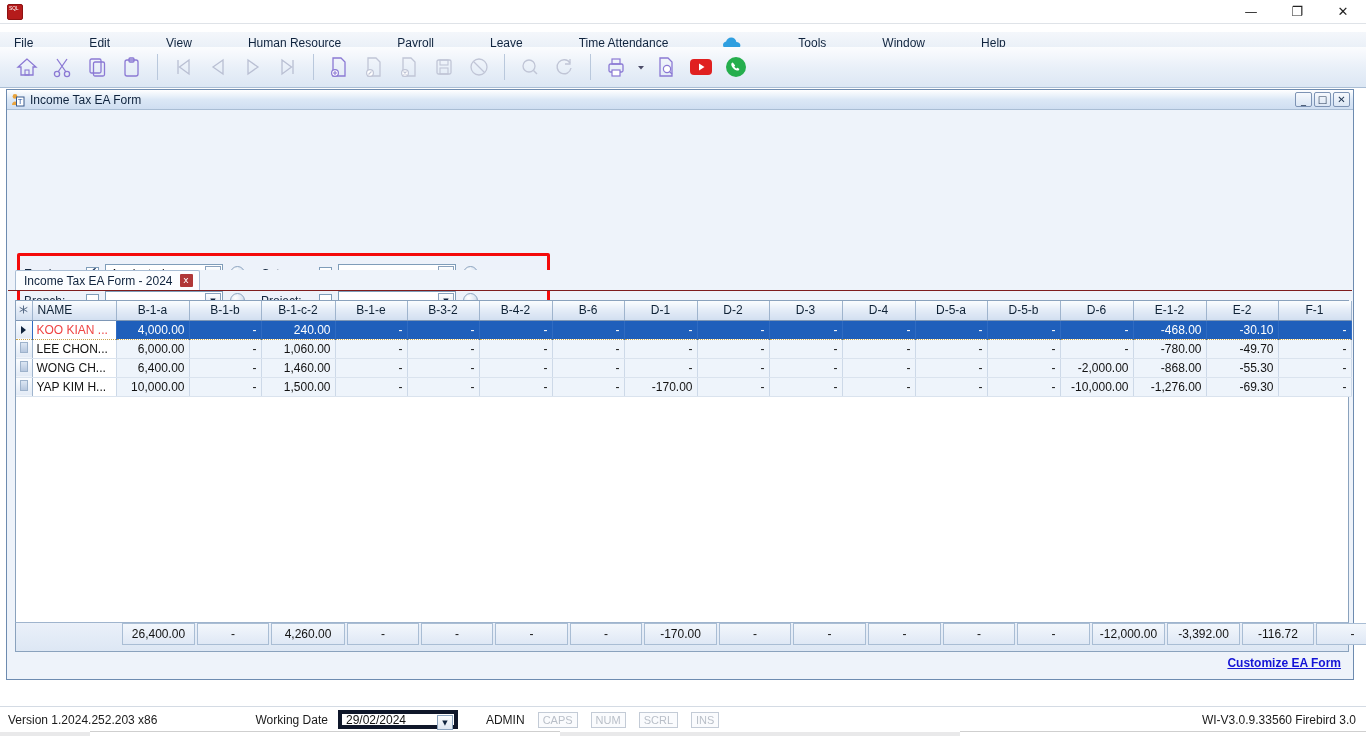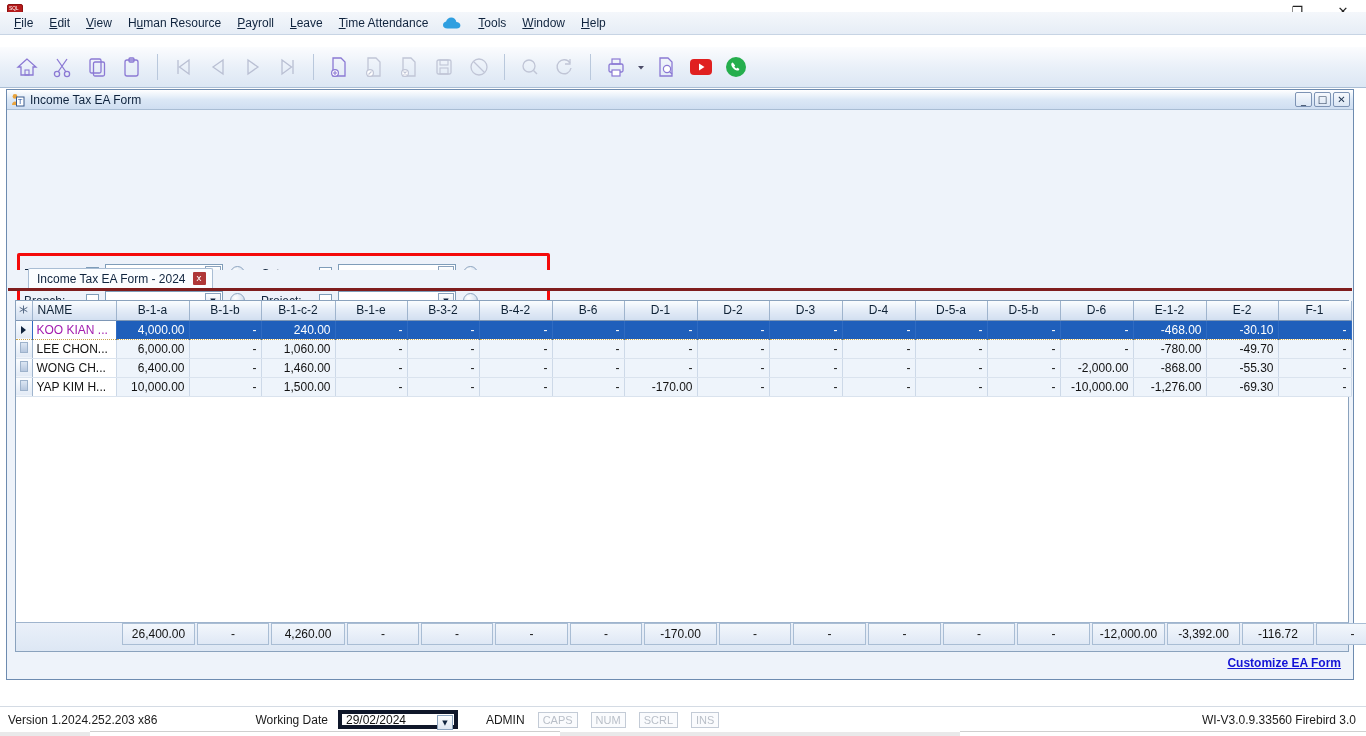--- a/index.html
+++ b/index.html
@@ -38,24 +38,24 @@
   }
   .title-text { font-size: 12px; color: #1b1b1b; }
   .winbtns { margin-left: auto; display: flex; height: 24px; }
   .winbtn {
     width: 46px; height: 24px; display: flex; align-items: center; justify-content: center;
     font-size: 13px; color: #222; font-family: "DejaVu Sans", sans-serif;
   }
 
   
   .menubar {
-    position: absolute; left: 0; top: 12px; width: 1366px; height: 23px;
+    position: absolute; left: 0; top: 32px; width: 1366px; height: 23px;
     background: linear-gradient(180deg,#f4f7fb 0%,#e6edf6 100%);
     border-bottom: 1px solid #c7d4e4;
-    display: flex; align-items: center; padding-left: 6px;
+    display: flex; align-items: center; padding-left: 6px; gap: 40px;
   }
   .menuitem {
     padding: 3px 8px; font-size: 12px; color: #10243e; white-space: nowrap;
   }
   .menuitem u { text-decoration: underline; }
   .menu-cloud {
     width: 22px; height: 14px; margin: 0 6px; position: relative;
   }
 
   
@@ -164,23 +164,23 @@
   }
   .applybtn .tri {
     width: 0; height: 0; border-left: 8px solid #2753c4;
     border-top: 5px solid transparent; border-bottom: 5px solid transparent;
   }
   .arrow-annot { position: absolute; left: 604px; top: 200px; }
 
   
   .tabstrip {
     position: absolute; left: 1px; top: 180px; width: 1344px; height: 21px;
-    border-bottom: 3px solid #7f1d1d;
+    border-bottom: 1px solid #7f1d1d;
     background: #eef3fa;
-    display: flex; align-items: flex-end; padding-left: 20px;
+    display: flex; align-items: flex-end; padding-left: 7px;
   }
   .tab {
     height: 20px; background: #fbfdff;
     border: 1px solid #a9bdd4; border-bottom: none;
     display: flex; align-items: center; padding: 0 6px 0 8px; gap: 7px;
     font-size: 12px; color: #10243e;
     border-radius: 2px 2px 0 0;
   }
   .tab-close {
     width: 13px; height: 13px; background: #b03838; color: #fff;
@@ -212,21 +212,21 @@
     text-align: right; padding: 0 4px;
     white-space: nowrap; overflow: hidden;
     background: #eef4fb;
   }
   table.grid td.c-ind {
     width: 16px; padding: 0; background: linear-gradient(180deg,#fbfdff 0%,#e2eaf5 100%);
     border-right: 1px solid #9fb4cd; text-align: center; position: relative;
   }
   table.grid td.c-name { text-align: left; background: #fff; }
   table.grid tr.sel td { background: #1f5fbb; color: #fff; border-right-color: #2f6bc2; border-bottom: 1px dotted #c8a34c; }
-  table.grid tr.sel td.c-name { background: #fff; color: #a21caf; }
+  table.grid tr.sel td.c-name { background: #fff; color: #ef4444; }
   table.grid tr.sel td.c-ind { background: linear-gradient(180deg,#fbfdff 0%,#e2eaf5 100%); }
   .rowmark {
     display: inline-block; width: 0; height: 0;
     border-left: 5px solid #10243e;
     border-top: 4px solid transparent; border-bottom: 4px solid transparent;
   }
   .rowblock {
     display: inline-block; width: 8px; height: 11px;
     background: linear-gradient(180deg,#dce6f3 0%,#b6c7de 100%);
     border: 1px solid #9db2cb;

